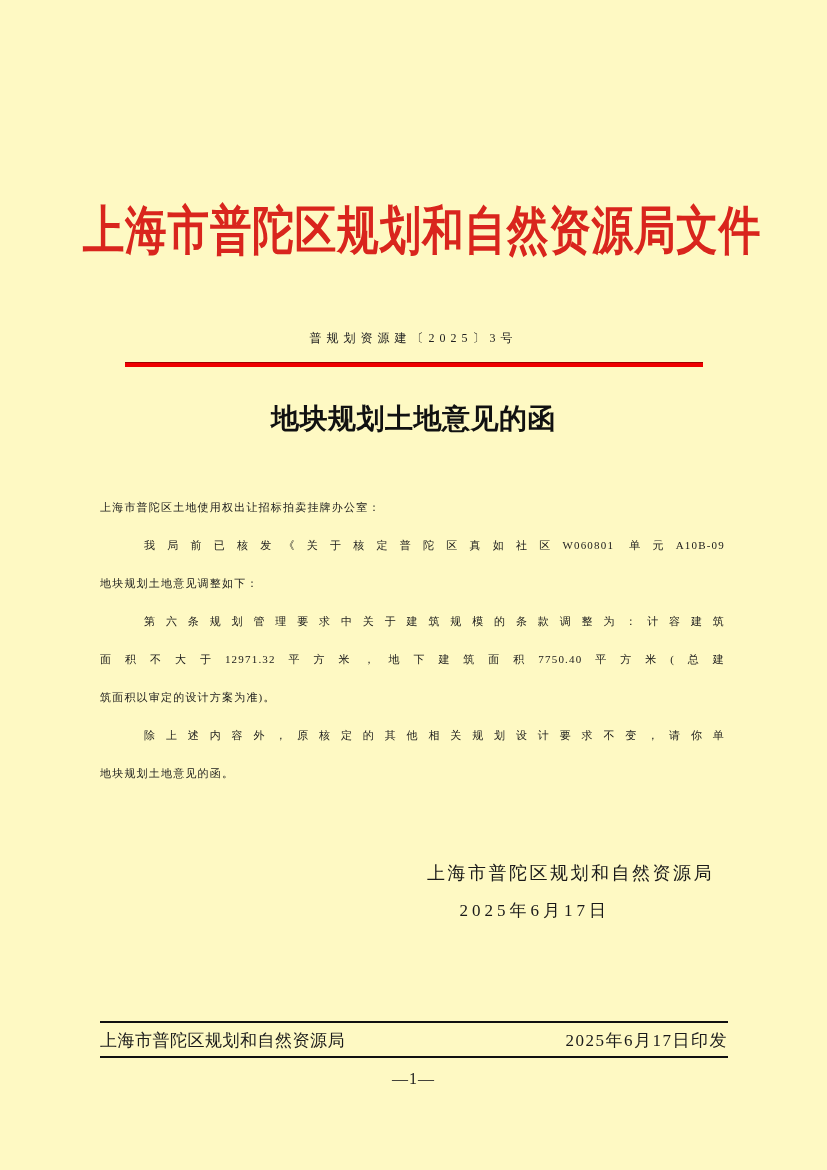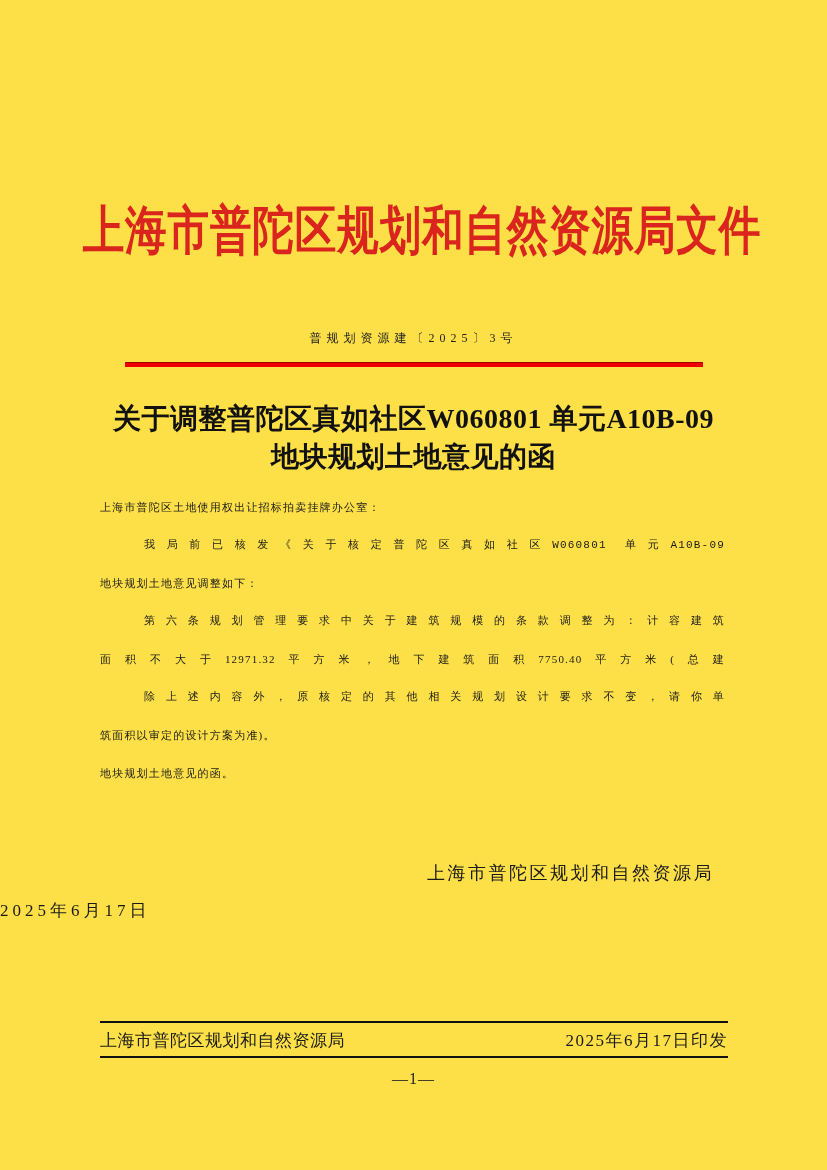--- a/index.html
+++ b/index.html
@@ -4,21 +4,21 @@
 <style>
   html, body {
     margin: 0;
     padding: 0;
     background: #ffffff;
   }
   .page {
     position: relative;
     width: 827px;
     height: 1170px;
-    background: #fde047;
+    background: #fef9c3;
     overflow: hidden;
     font-family: "Liberation Serif", "DejaVu Serif", serif;
     color: #1a1a1a;
   }
 
   
   .red-header {
     position: absolute;
     top: 200px;
     left: 0;
@@ -82,38 +82,39 @@
     line-height: 38px;
     color: #1a1a1a;
     letter-spacing: 1.2px;
   }
   .body-line { height: 38px; white-space: nowrap; }
   .body-line.j {
     white-space: normal;
     text-align: justify;
     text-align-last: justify;
   }
-  .body-line.ind { text-indent: 44px; font-family: Liberation Mono, monospace; }
+  .body-line.ind { text-indent: 44px; }
 
   
   .sig-org {
     position: absolute;
     top: 858px;
     left: 0;
     width: 714px;
     text-align: right;
     font-size: 18px;
     letter-spacing: 2.5px;
     line-height: 30px;
   }
   .sig-date {
     position: absolute;
     top: 896px;
     left: 0;
     width: 610px;
+    text-align: right;
     font-size: 17px;
     letter-spacing: 4px;
     line-height: 30px;
   }
 
   
   .footer-rule-top, .footer-rule-bottom {
     position: absolute;
     left: 100px;
     width: 628px;
@@ -153,32 +154,31 @@
 
 <div class="page">
 
   <div class="red-header">上海市普陀区规划和自然资源局文件</div>
 
   <div class="doc-number">普规划资源建〔2025〕3号</div>
 
   <div class="red-rule"></div>
 
   <div class="doc-title">
-    <div>关于调整普陀区真如社区W060801 单元A10B-09</div>
     <div>地块规划土地意见的函</div>
   </div>
 
   <div class="body-text">
     <div class="body-line">上海市普陀区土地使用权出让招标拍卖挂牌办公室：</div>
     <div class="body-line j ind">我局前已核发《关于核定普陀区真如社区W060801 单元A10B-09</div>
     <div class="body-line">地块规划土地意见调整如下：</div>
     <div class="body-line j ind">第六条规划管理要求中关于建筑规模的条款调整为：计容建筑</div>
     <div class="body-line j">面积不大于12971.32平方米，地下建筑面积7750.40平方米(总建</div>
+    <div class="body-line">筑面积以审定的设计方案为准)。</div>
     <div class="body-line j ind">除上述内容外，原核定的其他相关规划设计要求不变，请你单</div>
-    <div class="body-line">筑面积以审定的设计方案为准)。</div>
     <div class="body-line">地块规划土地意见的函。</div>
   </div>
 
   <div class="sig-org">上海市普陀区规划和自然资源局</div>
 
   <div class="sig-date">2025年6月17日</div>
 
   <div class="footer-rule-top"></div>
 
   <div class="footer-row">

